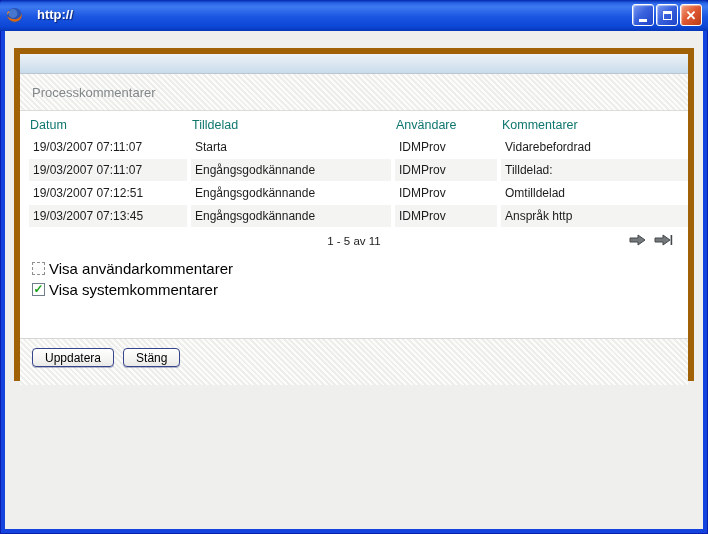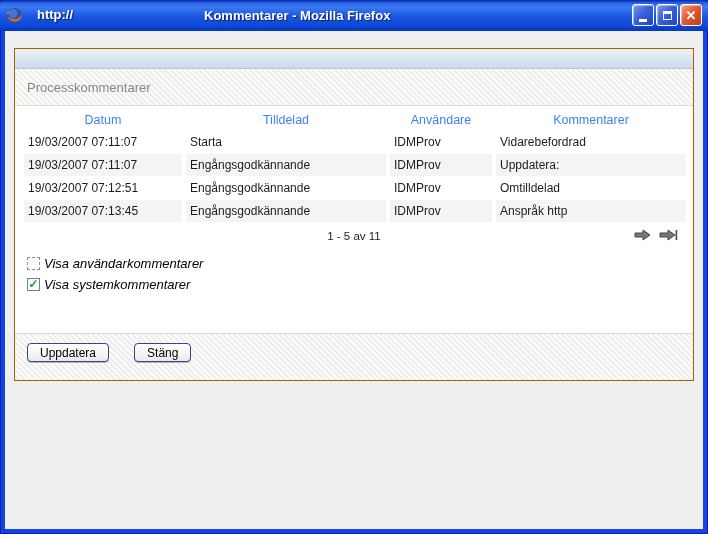--- a/index.html
+++ b/index.html
@@ -35,39 +35,39 @@
                font-weight:bold; font-size:13px; }
   .glyph-min { width:8px; height:3px; background:#fff; margin-top:10px; }
   .glyph-max { width:9px; height:9px; border:1px solid #fff; border-top:3px solid #fff; }
 
   
   .window-body { position:relative; margin:0 5px 5px 5px; height:498px;
                  background:#efefed; }
 
   
   .panel { position:absolute; left:9px; top:17px; width:680px; height:333px;
-           border:1px solid #a16207; background:#fff; }
+           border:6px solid #a16207; background:#fff; }
   .hatch { background:#f4f4f2;
            background-image:repeating-linear-gradient(45deg,
              rgba(255,255,255,.7) 0 2px, rgba(190,190,185,.12) 2px 4px); }
   .panel-cap { height:20px;
            background:linear-gradient(180deg,#ecf2f8 0%, #dde8f2 45%, #c9dbeb 100%);
            border-bottom:1px solid #bac7d3; }
   .panel-title { height:37px; line-height:37px; padding-left:12px;
            color:#82878a; font-size:13px; border-bottom:1px solid #dcdcda; }
   .panel-content { height:227px; padding:2px 5px 0 5px; background:#fff;
            overflow:hidden; }
   .panel-footer { height:47px; border-top:1px solid #d6d6d4;
-           padding:9px 0 0 12px; display:flex; gap:25px; }
+           padding:9px 0 0 12px; display:flex; gap:9px; }
 
   
   table.comments { border-collapse:separate; border-spacing:4px 1px;
            table-layout:fixed; width:670px; font-size:12px; color:#1c1c1c; }
-  table.comments th { text-align:center; font-weight:normal; font-size:12.5px;
-           color:#3b82f6; height:21px; padding:2px 1px; }
+  table.comments th { text-align:left; font-weight:normal; font-size:12.5px;
+           color:#0f766e; height:21px; padding:2px 1px; }
   table.comments td { height:22px; padding:2px 4px; overflow:hidden;
            white-space:nowrap; }
   tr.stripe td { background:#f4f4f3; }
   .col-datum{width:158px;} .col-akt{width:200px;} .col-anv{width:102px;}
 
   
   .pagination { position:relative; height:26px; display:flex;
            align-items:center; justify-content:center;
            font-size:11.5px; color:#222; }
   .pager-arrows { position:absolute; right:10px; top:6px; display:flex;
@@ -76,21 +76,21 @@
 
   
   .cb-area { margin:4px 0 0 7px; }
   .cb-row { display:flex; align-items:center; height:21px; gap:4px; }
   .cb-box { width:13px; height:13px; background:#fdfdfd;
             border:1px dashed #8f8f8f; display:flex; align-items:center;
             justify-content:center; cursor:pointer; }
   .cb-box.checked { border:1px solid #707e8c; background:#fff;
             color:#18a018; font-weight:bold; font-size:12px;
             line-height:11px; }
-  .cb-label { font-size:13px; color:#000;font-style:italic; }
+  .cb-label { font-size:15px; color:#000; }
 
   
   .btn { height:19px; padding:0 12px; font-size:12px; color:#000;
          font-family:"Liberation Sans", sans-serif;
          border:1px solid #36448c; border-radius:4px;
          background:linear-gradient(180deg,#ffffff 0%, #f4f4f2 60%, #e9e9e7 100%);
          box-shadow:0 1px 0 rgba(60,70,120,.35); cursor:pointer; }
 </style>
 </head>
 <body>
@@ -101,21 +101,20 @@
     <div class="titlebar-left">
       <svg class="fx-icon" viewBox="0 0 17 17">
         <circle cx="8.5" cy="8.5" r="7.6" fill="#2a53b4"></circle>
         <circle cx="7" cy="6.5" r="4.4" fill="#4f7fd6" opacity="0.8"></circle>
         <path d="M1.2,9.5 C3,13.8 8.5,16.2 12.8,13.6 C15.3,12 16.2,9.2 15.4,6.2
                  C15.2,10 12,12.6 8.2,12.2 C5.2,11.9 2.8,10.6 1.2,9.5 Z" fill="#e06910"></path>
         <path d="M2.2,4.2 C1.2,5.4 0.9,6.6 1,8 C1.8,6.4 2.6,5.6 4,4.9 Z" fill="#f08a2a"></path>
       </svg>
       <span class="url-text">http://</span>
     </div>
-    <span class="win-title">Kommentarer - Mozilla Firefox</span>
     <div class="controls">
       <div class="ctl">
         <div class="glyph-min"></div>
       </div>
       <div class="ctl">
         <div class="glyph-max"></div>
       </div>
       <div class="ctl close">
         <span>✕</span>
       </div>
@@ -149,21 +148,21 @@
               <tr>
                 <td>19/03/2007 07:11:07</td>
                 <td>Starta</td>
                 <td>IDMProv</td>
                 <td>Vidarebefordrad</td>
               </tr>
               <tr class="stripe">
                 <td>19/03/2007 07:11:07</td>
                 <td>Engångsgodkännande</td>
                 <td>IDMProv</td>
-                <td>Uppdatera:</td>
+                <td>Tilldelad:</td>
               </tr>
               <tr>
                 <td>19/03/2007 07:12:51</td>
                 <td>Engångsgodkännande</td>
                 <td>IDMProv</td>
                 <td>Omtilldelad</td>
               </tr>
               <tr class="stripe">
                 <td>19/03/2007 07:13:45</td>
                 <td>Engångsgodkännande</td>

